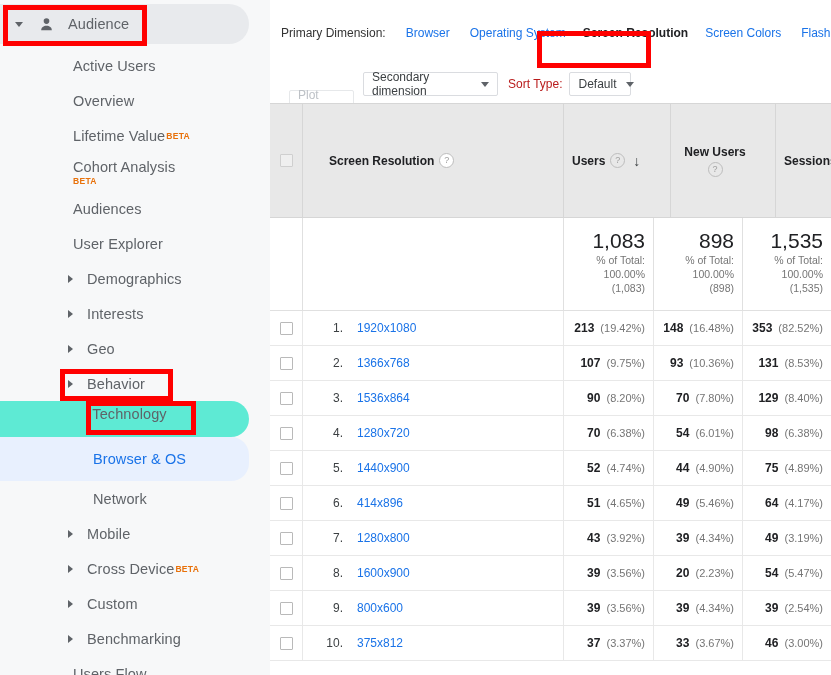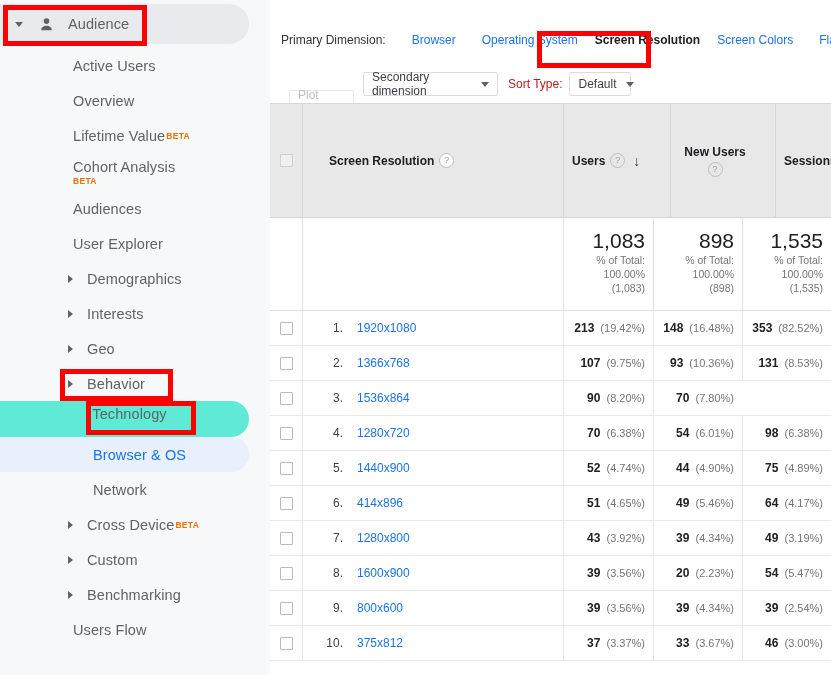--- a/index.html
+++ b/index.html
@@ -118,36 +118,36 @@
   #main {
     position: absolute;
     left: 270px; top: 0;
     width: 561px;
     height: 675px;
     background: #ffffff;
     overflow: hidden;
   }
   #primary-dim-bar {
     position: absolute;
-    left: 0; top: 33px;
+    left: 0; top: 16px;
     width: 561px;
     height: 33px;
     display: flex;
-    align-items: flex-start;
+    align-items: center;
     white-space: nowrap;
   }
   .pd-label {
     font-size: 12px;
     color: #333;
     margin-left: 11px;
   }
   .pd-link {
     font-size: 12px;
     color: #1a73e8;
-    margin-left: 26px;
+    margin-left: 20px;
     cursor: pointer;
   }
   .pd-link.active {
     color: #202124;
     font-weight: bold;
     margin-left: 17px;
   }
   #toolbar {
     position: absolute;
     left: 0; top: 70px;
@@ -446,28 +446,34 @@
         <span class="lbl">Behavior</span>
       </div>
 
       <div class="nav-item expandable group-open" style="height:36px;">
         <span class="nav-caret">
             <i class="caret-down"></i>
           </span>
         <span class="lbl">Technology</span>
       </div>
 
-      <div class="nav-item sub selected" style="height:35px;">
+      <div class="nav-item sub selected" style="height:44px;">
         <span class="lbl">Browser &amp; OS</span>
       </div>
 
       <div class="nav-item sub">
         <span class="lbl">Network</span>
       </div>
 
+      <div class="nav-item expandable">
+        <span class="nav-caret">
+            <i class="caret-right"></i>
+          </span>
+        <span class="lbl">Mobile</span>
+      </div>
 
       <div class="nav-item expandable">
         <span class="nav-caret">
             <i class="caret-right"></i>
           </span>
         <span class="lbl">Cross Device</span>
           <span class="beta">BETA</span>
       </div>
 
       <div class="nav-item expandable">
@@ -623,20 +629,24 @@
           <span class="rlink">1536x864</span>
         </div>
         <div class="dcell w-users">
             <span class="dval">90</span>
             <span class="dpct">(8.20%)</span>
           </div>
         <div class="dcell w-new">
             <span class="dval">70</span>
             <span class="dpct">(7.80%)</span>
           </div>
+        <div class="dcell w-sess">
+            <span class="dval">129</span>
+            <span class="dpct">(8.40%)</span>
+          </div>
       </div>
 
       <div class="trow">
         <div class="col-chk">
             <span class="chkbox"></span>
           </div>
         <div class="col-dim">
           <span class="ridx">4.</span>
           <span class="rlink">1280x720</span>
         </div>

